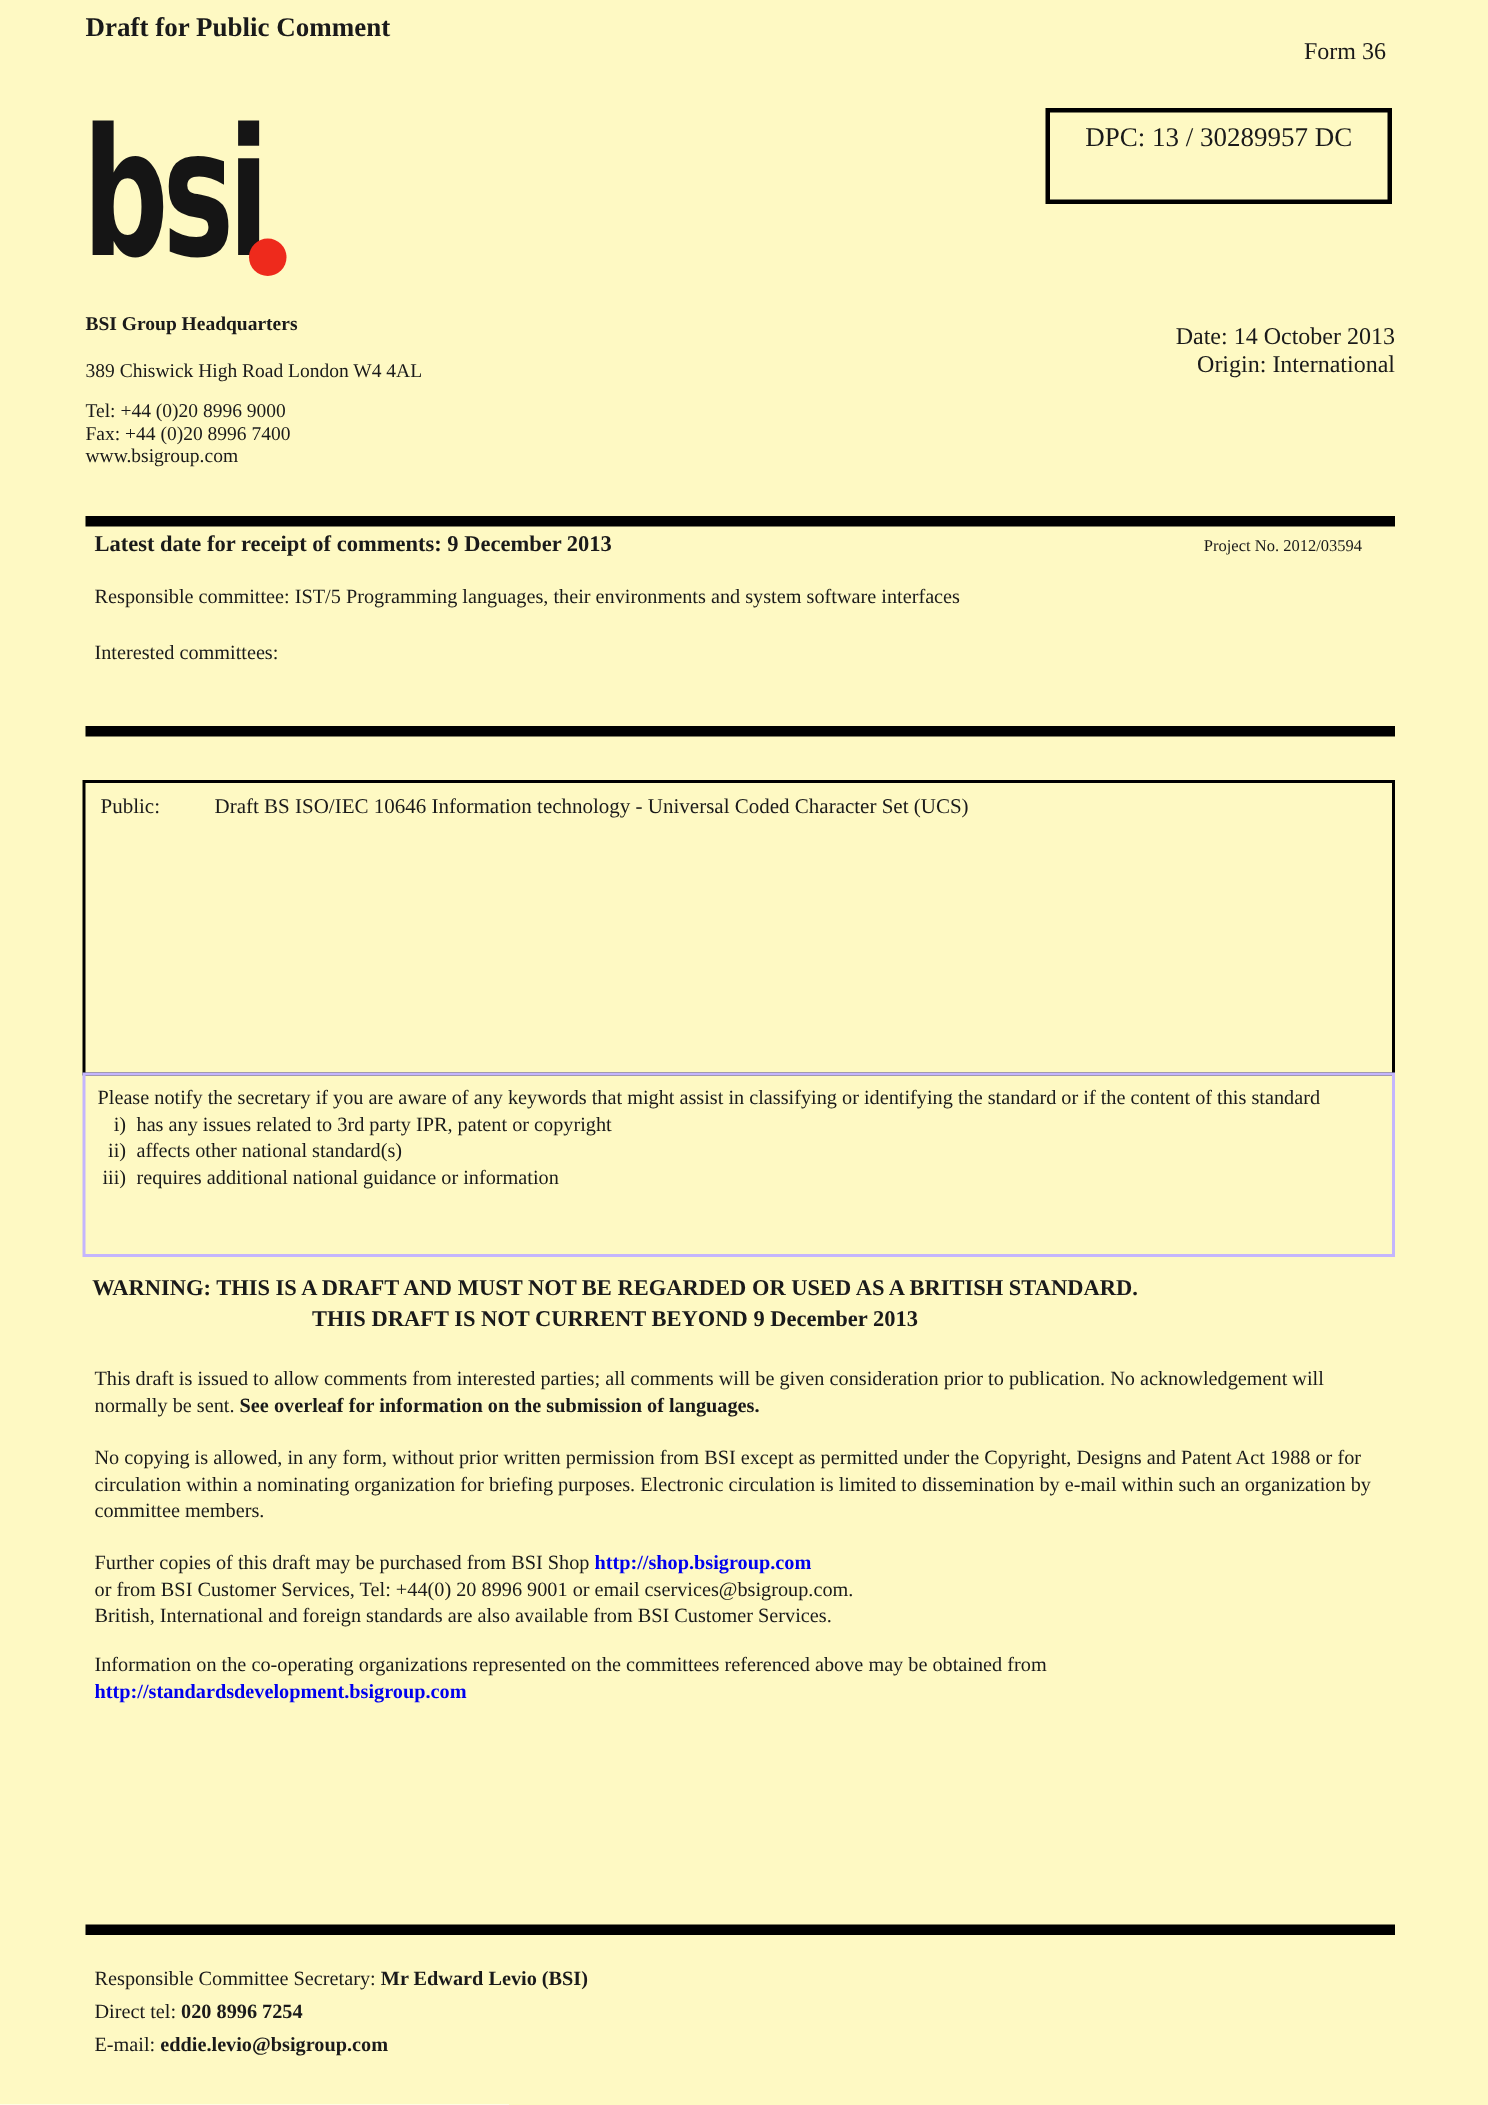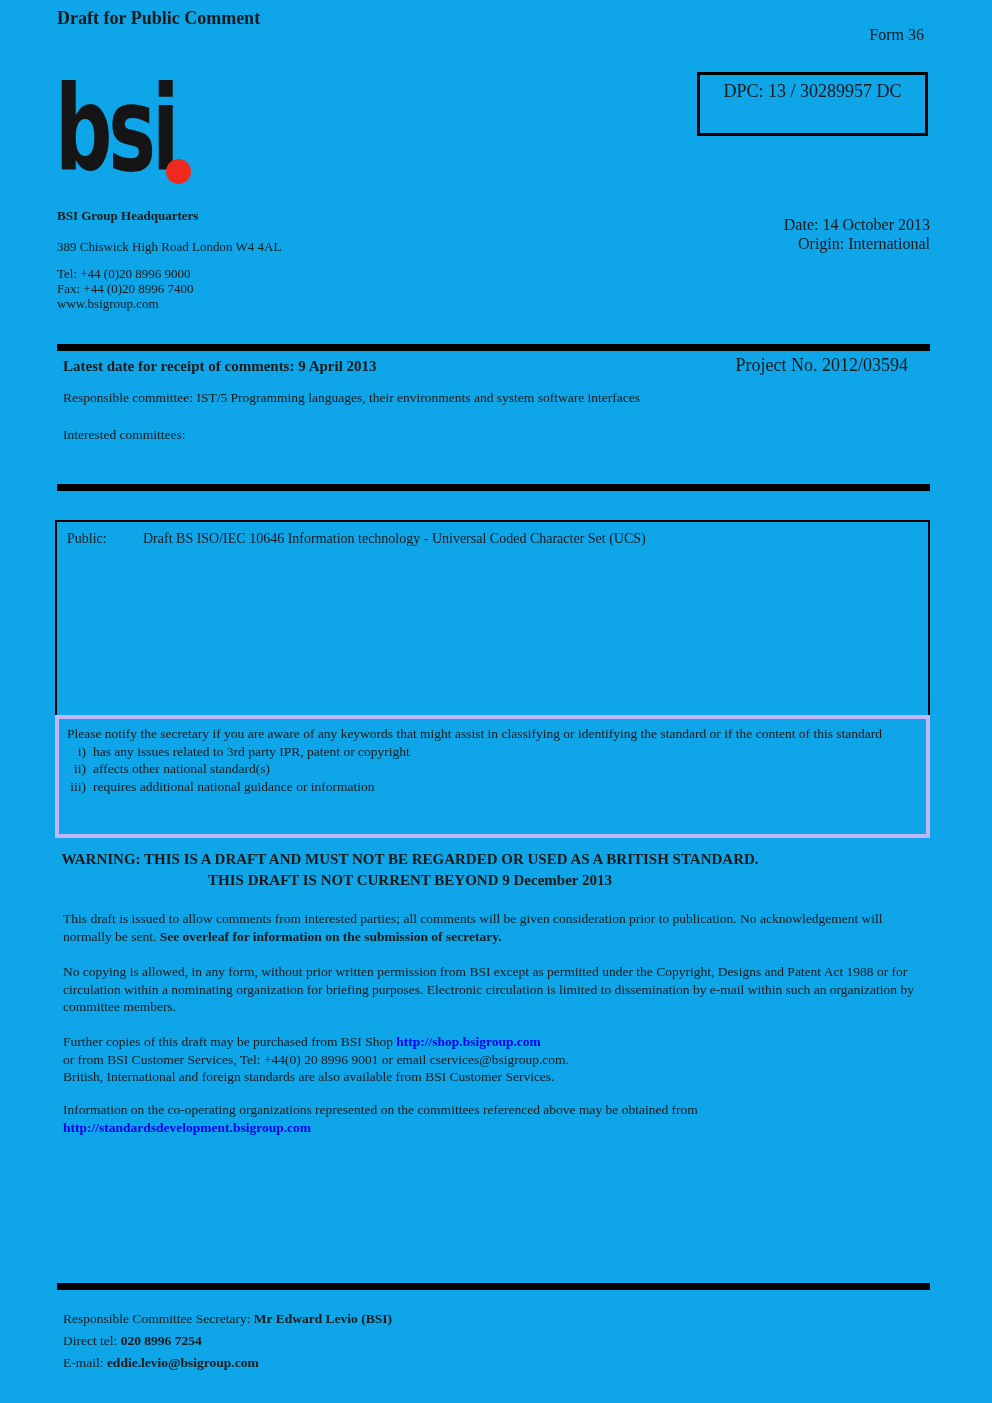--- a/index.html
+++ b/index.html
@@ -1,20 +1,20 @@
 <!DOCTYPE html>
 <html><head>
 <meta charset="utf-8">
 <style>
   * { margin:0; padding:0; box-sizing:border-box; }
   html,body { background:#ffffff; }
   .page {
     position:relative;
     width:992px; height:1403px;
-    background:#0ea5e9;
+    background:#fef9c3;
     font-family:"Liberation Serif", serif;
     color:#1a1a1a;
     overflow:hidden;
   }
   .abs { position:absolute; }
 
   .header-left { left:57px; top:8px; font-size:18px; font-weight:bold; }
   .form-number { right:68px; top:26px; font-size:16px; }
 
   .dpc-box {
@@ -45,37 +45,37 @@
   .rule { left:57px; width:873px; height:7px; background:#000; }
   .rule-1 { top:344px; }
   .rule-2 { top:484px; }
   .rule-3 { top:1283px; }
 
   .comments-row {
     left:57px; top:355px; width:873px;
     display:flex; justify-content:space-between; align-items:baseline;
   }
   .comments-latest { font-size:15px; font-weight:bold; padding-left:6px; }
-  .comments-project { font-size:18px; padding-right:22px; }
+  .comments-project { font-size:11px; padding-right:22px; }
 
   .committee-line { left:63px; top:390px; font-size:13.5px; }
   .interested-line { left:63px; top:427px; font-size:13.5px; }
 
   .title-box {
     left:55px; top:520px; width:875px; height:197px;
     border:2px solid #000; padding:9px 10px;
     font-size:14px;
     display:flex; align-items:flex-start;
   }
   .title-label { width:76px; flex:none; }
   .title-value { flex:1; }
 
   .keywords-box {
     left:55px; top:715px; width:875px; height:123px;
-    border:4px solid #c4b5fd; padding:6px 8px 0 8px;
+    border:2px solid #c4b5fd; padding:6px 8px 0 8px;
     font-size:13.5px; line-height:17.5px;
   }
   .kw-item { display:flex; }
   .kw-marker { width:26px; flex:none; text-align:right; padding-right:7px; }
 
   .warning-block { left:0; top:849px; width:820px; text-align:center;
     font-size:15px; font-weight:bold; line-height:21px; }
 
   .para { left:63px; width:862px; font-size:13.5px; line-height:17.5px; }
   .para-1 { top:910px; }
@@ -112,21 +112,21 @@
   </div>
 
   <div class="abs meta-block">
     <div>Date: 14 October 2013</div>
     <div>Origin: International</div>
   </div>
 
   <div class="abs rule rule-1" style="background: rgb(0, 0, 0);"></div>
 
   <div class="abs comments-row">
-    <span class="comments-latest">Latest date for receipt of comments: 9 April 2013</span>
+    <span class="comments-latest">Latest date for receipt of comments: 9 December 2013</span>
     <span class="comments-project">Project No. 2012/03594</span>
   </div>
 
   <div class="abs committee-line">Responsible committee: IST/5 Programming languages, their environments and system software interfaces</div>
   <div class="abs interested-line">Interested committees:</div>
 
   <div class="abs rule rule-2" style="background: rgb(0, 0, 0);"></div>
 
   <div class="abs title-box">
     <span class="title-label">Public:</span>
@@ -148,21 +148,21 @@
       <span>requires additional national guidance or information</span>
     </div>
   </div>
 
   <div class="abs warning-block">
     <div>WARNING: THIS IS A DRAFT AND MUST NOT BE REGARDED OR USED AS A BRITISH STANDARD.</div>
     <div>THIS DRAFT IS NOT CURRENT BEYOND 9 December 2013</div>
   </div>
 
   <div class="abs para para-1">
-    <span>This draft is issued to allow comments from interested parties; all comments will be given consideration prior to publication.  No acknowledgement will normally be sent. </span><span class="bold">See overleaf for information on the submission of secretary.</span>
+    <span>This draft is issued to allow comments from interested parties; all comments will be given consideration prior to publication.  No acknowledgement will normally be sent. </span><span class="bold">See overleaf for information on the submission of languages.</span>
   </div>
 
   <div class="abs para para-2">No copying is allowed, in any form, without prior written permission from BSI except as permitted under the Copyright, Designs and Patent Act 1988 or for circulation within a nominating organization for briefing purposes.  Electronic circulation is limited to dissemination by e-mail within such an organization by committee members.</div>
 
   <div class="abs para para-3">
     <span>Further copies of this draft may be purchased from BSI Shop </span><a class="link" style="color: rgb(0, 0, 238);">http://shop.bsigroup.com</a>
     <div>or from BSI Customer Services, Tel: +44(0) 20 8996 9001 or email cservices@bsigroup.com.</div>
     <div>British, International and foreign standards are also available from BSI Customer Services.</div>
   </div>
 

